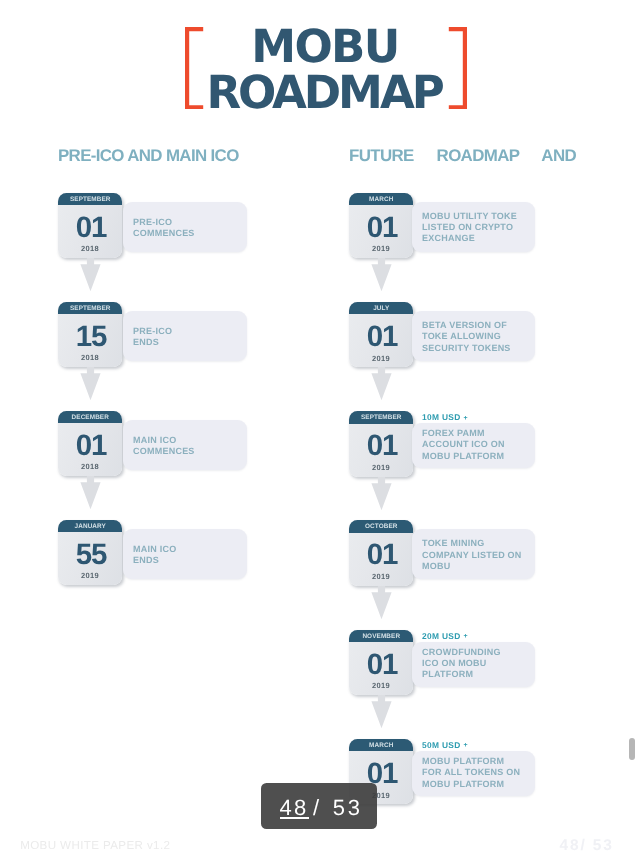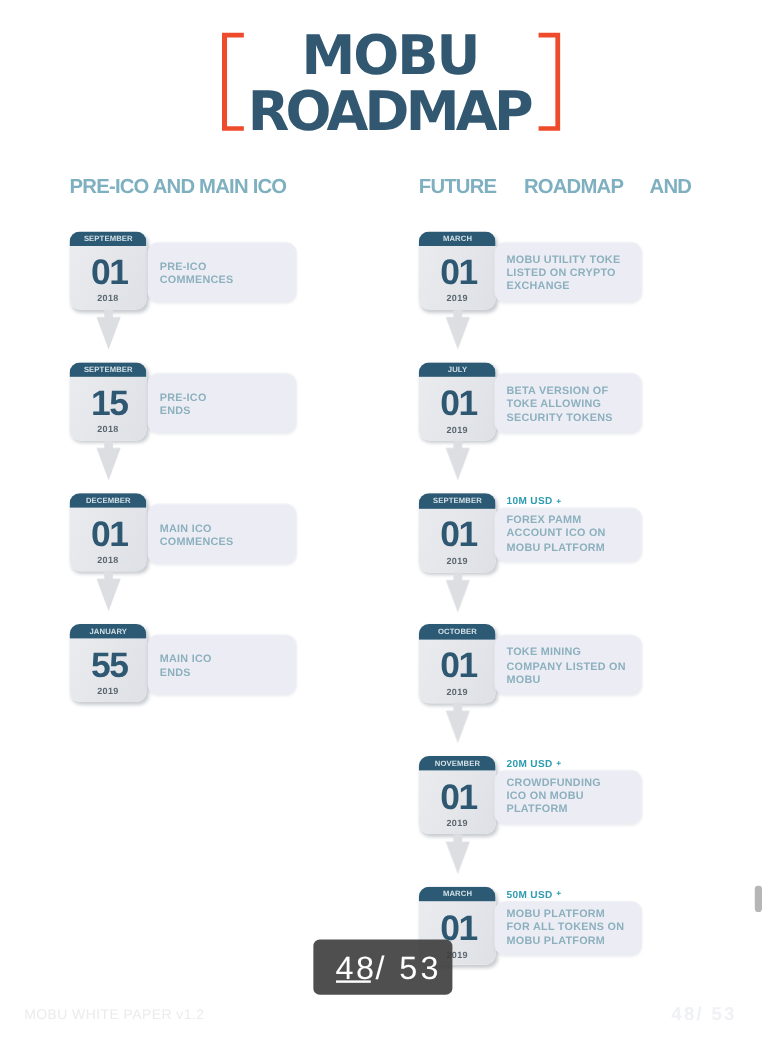--- a/index.html
+++ b/index.html
@@ -64,21 +64,21 @@
   
   .foot-l{position:absolute;left:20.2px;top:838.5px;color:#EBEBEB;
           font-size:11.6px;letter-spacing:0.38px;font-weight:normal;line-height:13px;}
   .foot-r{position:absolute;left:559.4px;top:838.5px;color:#F0F1F5;
           font-size:15.5px;font-weight:bold;letter-spacing:1.9px;line-height:13px;}
 
   
   .pgind{position:absolute;left:261.3px;top:783.3px;width:115.6px;height:46px;
          background:rgba(60,60,60,0.90);border-radius:5.5px;
          color:#fff;font-size:21.5px;font-weight:normal;}
-  .pgind span{position:absolute;line-height:21.5px;letter-spacing:2.1px;font-size:27px;}
+  .pgind span{position:absolute;line-height:21.5px;letter-spacing:2.1px;font-size:22px;}
   .pgind .cur{left:18.3px;top:13.8px;}
   .pgind .cur::after{content:"";position:absolute;left:0;width:29px;top:20px;height:2.2px;background:#fff;}
   .pgind .sep{left:51.6px;top:13.8px;}
   .pgind .tot{left:71.5px;top:13.8px;letter-spacing:2.6px;}
 
   
   .sbar{position:absolute;left:629px;top:738px;width:6px;height:22px;
         background:#b6b6b6;border-radius:3px;}
 </style>
 </head>

